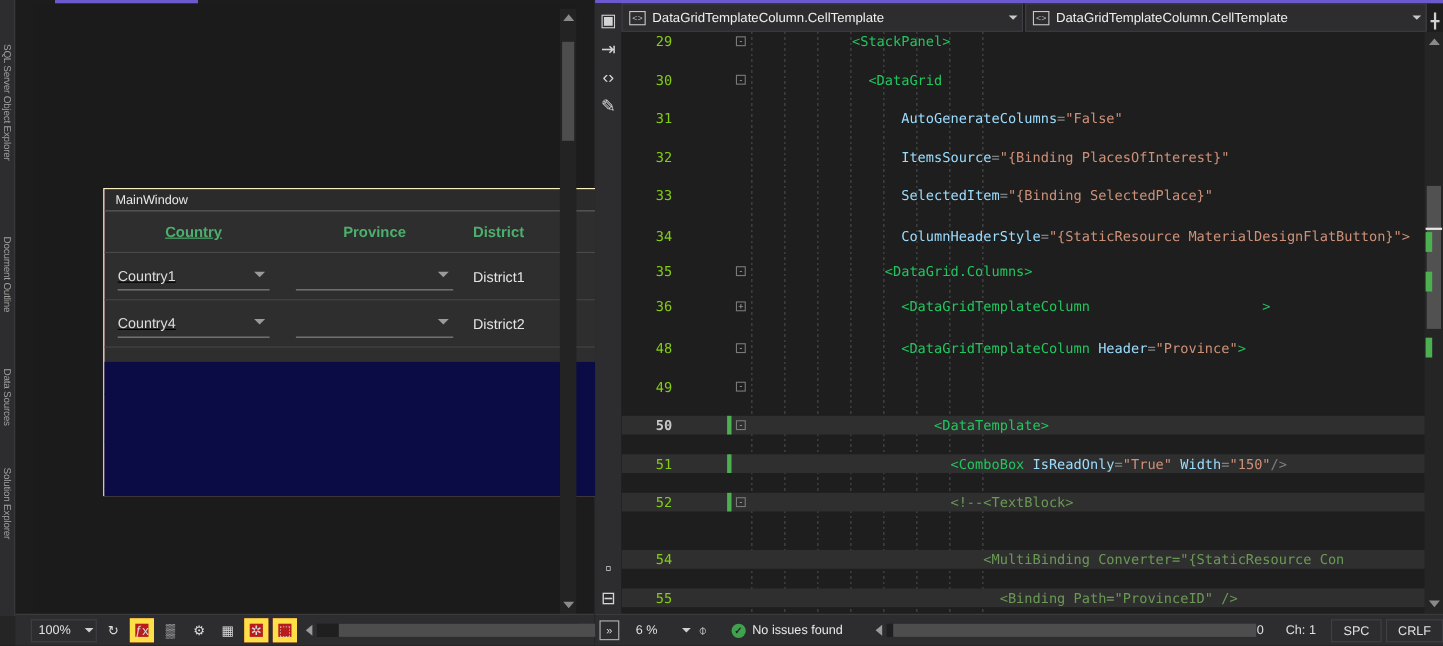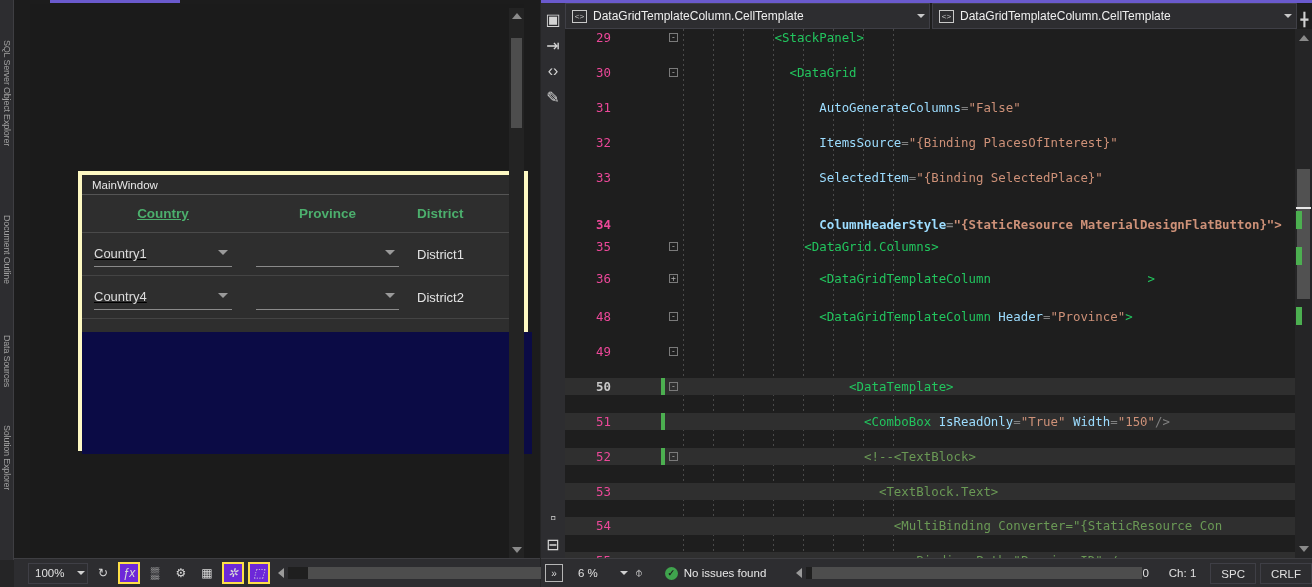--- a/index.html
+++ b/index.html
@@ -31,22 +31,22 @@
   #designer-accent {
     position: absolute; left: 36px; top: 0; width: 130px; height: 3px;
     background: #6a5acd;
   }
   #designer-canvas {
     position: absolute; left: 16px; top: 4px; right: 16px; bottom: 0;
     background: #1b1b1b;
   }
   
   #mainwindow {
-    position: absolute; left: 48px; top: 167px; width: 450px; height: 280px;
-    background: #f9a8d4; border: 4px solid #fef9c3;
+    position: absolute; left: 64px; top: 167px; width: 450px; height: 280px;
+    background: #f9a8d4; border: 1px solid #fef9c3;
   }
   #mw-titlebar {
     height: 20px; background: #2b2b2b; border-bottom: 1px solid #555;
     display: flex; align-items: center; padding-left: 10px;
   }
   #mw-title { font-size: 11.5px; color: #e8e8e8; }
   #mw-body { position: relative; height: 259px; background: #2e2e2e; }
   .dg-headrow {
     display: flex; height: 38px; align-items: center;
     border-bottom: 1px solid #4a4a4a;
@@ -112,21 +112,21 @@
   .zoom-caret {
     margin-left: 8px; width: 0; height: 0;
     border-left: 4px solid transparent; border-right: 4px solid transparent;
     border-top: 4px solid #d0d0d0;
   }
   .tbtn {
     width: 22px; height: 22px; margin-left: 4px;
     display: flex; align-items: center; justify-content: center;
     color: #d8d8d8; font-size: 12px;
   }
-  .tbtn.boxed { border: 2px solid #fde047; background: #6d28d9; font-style: italic; }
+  .tbtn.boxed { border: 5px solid #fde047; background: #b91c1c; }
   #des-hscroll {
     position: relative; flex: 1; height: 16px; margin: 0 4px 0 8px;
     display: flex; align-items: center;
   }
   .hs-arrow-l, .hs-arrow-r {
     width: 0; height: 0;
     border-top: 5px solid transparent; border-bottom: 5px solid transparent;
   }
   .hs-arrow-l { border-right: 6px solid #9a9a9a; }
   .hs-arrow-r { border-left: 6px solid #9a9a9a; }
@@ -186,21 +186,21 @@
     background: #1e1e1e; overflow: hidden;
   }
   .cline {
     position: relative; height: 17.45px; line-height: 17.45px;
     font-family: "DejaVu Sans Mono", monospace; font-size: 12.4px;
     white-space: pre;
   }
   .cline.sel { background: #2f2f2f; }
   .lnum {
     position: absolute; left: 0; width: 46px; text-align: right;
-    color: #ec4899; font-family: "DejaVu Sans Mono", monospace; font-size: 12.4px;
+    color: #84cc16; font-family: "DejaVu Sans Mono", monospace; font-size: 12.4px;
   }
   .lnum.cur { color: #c8c8c8; font-weight: bold; }
   .chgbar { position: absolute; left: 96px; width: 4px; height: 17.45px; }
   .chgbar.green { background: #4caf50; }
   .glyph {
     position: absolute; left: 104px; top: 4px; width: 9px; height: 9px;
     border: 1px solid #7a7a7a; color: #b0b0b0;
     font-size: 8px; line-height: 7px; text-align: center;
     font-family: "DejaVu Sans Mono", monospace;
   }
@@ -443,29 +443,28 @@
         <div class="guide" style="left:268px"></div>
         <div class="guide" style="left:298px"></div>
         <div class="guide" style="left:328px"></div>
       </div>
       <div id="code-lines">
           <div class="cline" style="top: 0px;"><span class="lnum">29</span><span class="glyph">-</span><span class="ctext"><span class="t-tag">            &lt;StackPanel&gt;</span></span></div>
           <div class="cline" style="top: 17.45px;"><span class="lnum">30</span><span class="glyph">-</span><span class="ctext"><span class="t-tag">              &lt;DataGrid</span></span></div>
           <div class="cline" style="top: 34.9px;"><span class="lnum">31</span><span class="ctext"><span class="t-attr">                  AutoGenerateColumns</span><span class="t-brk">=</span><span class="t-str">"False"</span></span></div>
           <div class="cline" style="top: 52.35px;"><span class="lnum">32</span><span class="ctext"><span class="t-attr">                  ItemsSource</span><span class="t-brk">=</span><span class="t-str">"{Binding PlacesOfInterest}"</span></span></div>
           <div class="cline" style="top: 69.8px;"><span class="lnum">33</span><span class="ctext"><span class="t-attr">                  SelectedItem</span><span class="t-brk">=</span><span class="t-str">"{Binding SelectedPlace}"</span></span></div>
-          <div class="cline" style="top: 100px; font-weight: bold;"><span class="lnum">34</span><span class="ctext"><span class="t-attr">                  ColumnHeaderStyle</span><span class="t-brk">=</span><span class="t-str">"{StaticResource MaterialDesignFlatButton}"&gt;</span></span></div>
+          <div class="cline" style="top: 90px;"><span class="lnum">34</span><span class="ctext"><span class="t-attr">                  ColumnHeaderStyle</span><span class="t-brk">=</span><span class="t-str">"{StaticResource MaterialDesignFlatButton}"&gt;</span></span></div>
           <div class="cline" style="top: 104.7px;"><span class="lnum">35</span><span class="glyph">-</span><span class="ctext"><span class="t-tag">                &lt;DataGrid.Columns&gt;</span></span></div>
           <div class="cline" style="top: 119px; padding-left: 16px;"><span class="lnum">36</span><span class="glyph">+</span><span class="ctext"><span class="t-tag">                  &lt;DataGridTemplateColumn</span><span class="t-tag">                     &gt;</span></span></div>
           <div class="cline" style="top: 139.6px;"><span class="lnum">48</span><span class="glyph">-</span><span class="ctext"><span class="t-tag">                  &lt;DataGridTemplateColumn </span><span class="t-attr">Header</span><span class="t-brk">=</span><span class="t-str">"Province"</span><span class="t-tag">&gt;</span></span></div>
           <div class="cline" style="top: 157.05px;"><span class="lnum">49</span><span class="glyph">-</span></div>
           <div class="cline sel" style="top: 174.5px;"><span class="lnum cur">50</span><span class="chgbar green"></span><span class="glyph">-</span><span class="ctext"><span class="t-tag">                      &lt;DataTemplate&gt;</span></span></div>
           <div class="cline sel" style="top: 191.95px;"><span class="lnum">51</span><span class="chgbar green"></span><span class="ctext"><span class="t-tag">                        &lt;ComboBox </span><span class="t-attr">IsReadOnly</span><span class="t-brk">=</span><span class="t-str">"True"</span><span class="t-tag"> </span><span class="t-attr">Width</span><span class="t-brk">=</span><span class="t-str">"150"</span><span class="t-brk">/&gt;</span></span></div>
           <div class="cline sel" style="top: 209.4px;"><span class="lnum">52</span><span class="chgbar green"></span><span class="glyph">-</span><span class="ctext"><span class="t-cmt">                        &lt;!--&lt;TextBlock&gt;</span></span></div>
-          <div class="cline sel" style="top: 226.85px;"><span class="lnum">53</span><span class="ctext"><span class="t-cmt">                          &lt;TextBlock.Text&gt;</span></span></div>
           <div class="cline sel" style="top: 244.3px;"><span class="lnum">54</span><span class="ctext"><span class="t-cmt">                            &lt;MultiBinding Converter="{StaticResource Con</span></span></div>
           <div class="cline sel" style="top: 261.75px;"><span class="lnum">55</span><span class="ctext"><span class="t-cmt">                              &lt;Binding Path="ProvinceID" /&gt;</span></span></div>
         </div>
 
     </div>
 
     <div id="ed-vscroll">
       <div class="ed-sb-up"></div>
       <div id="ed-vthumb"></div>
       <div class="marker-green" style="top:182px"></div>

